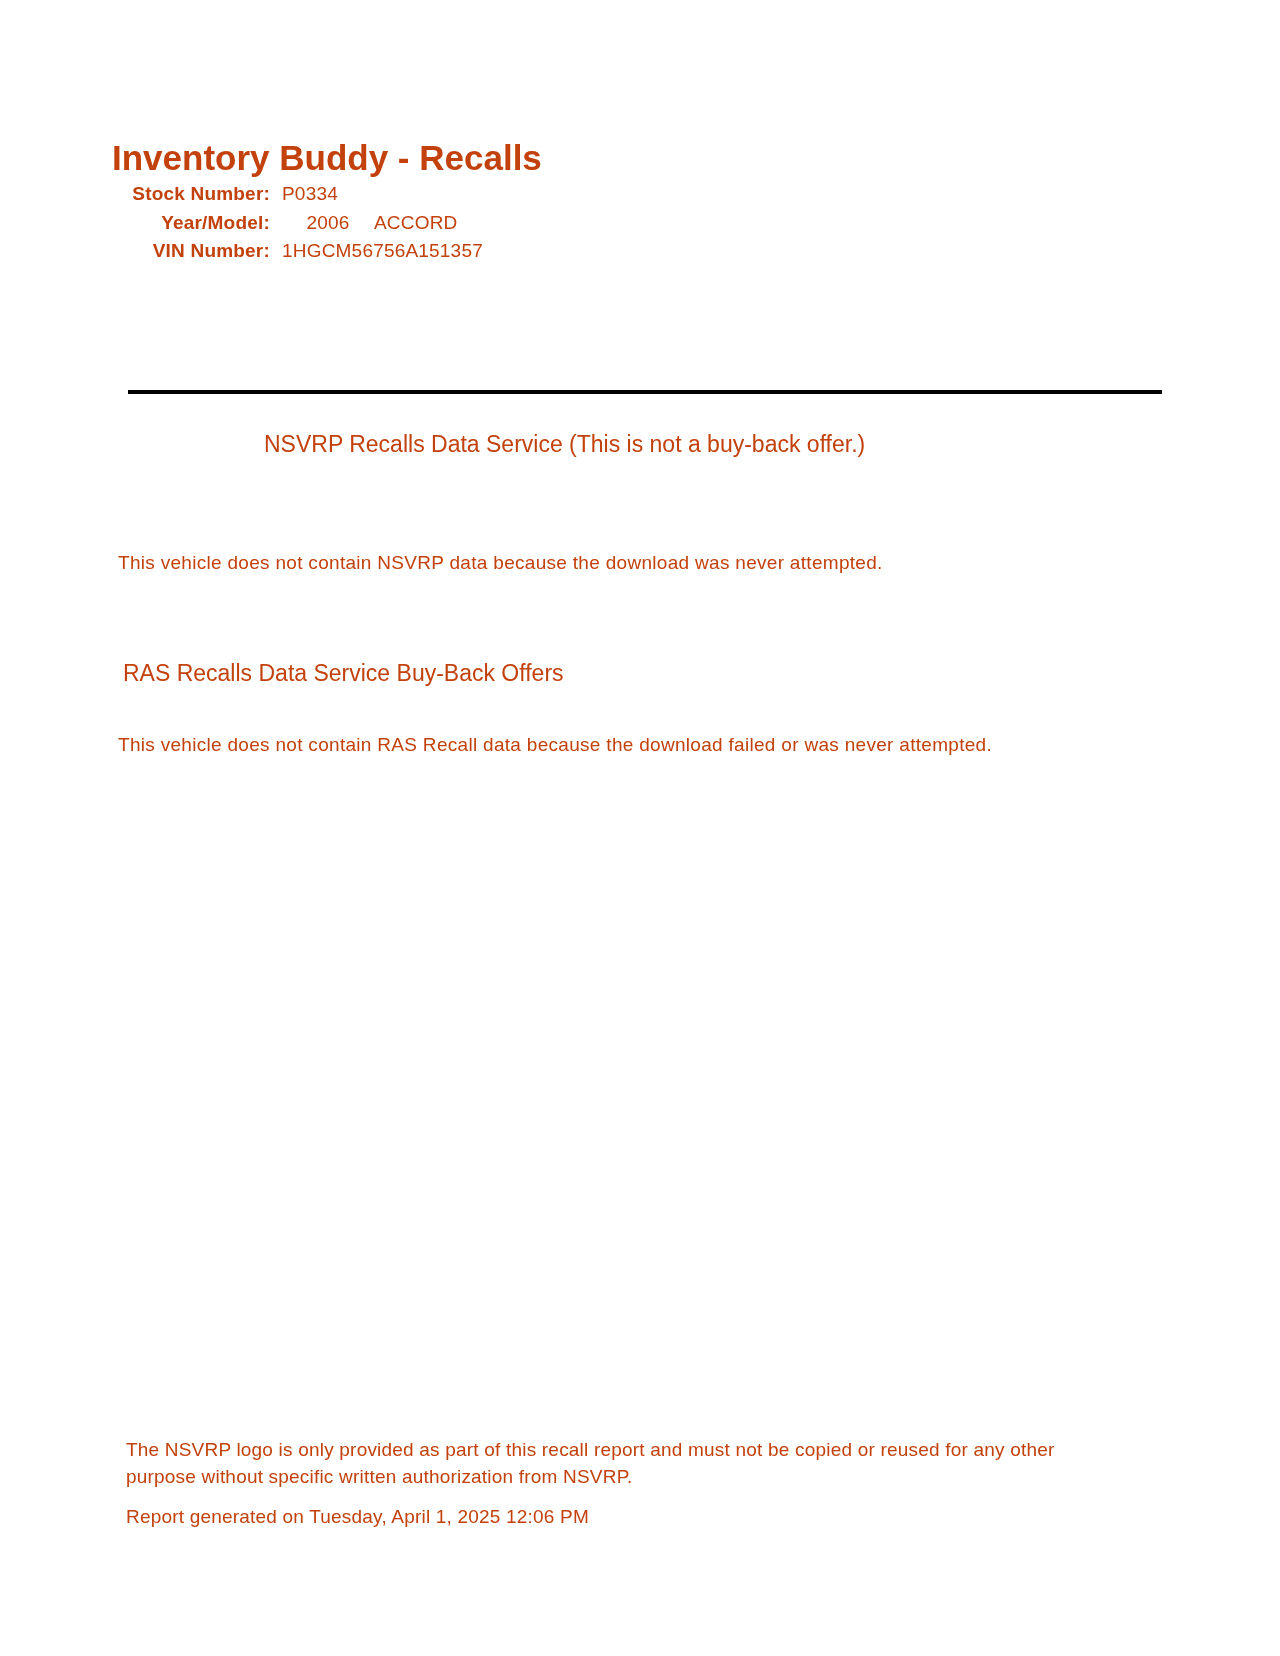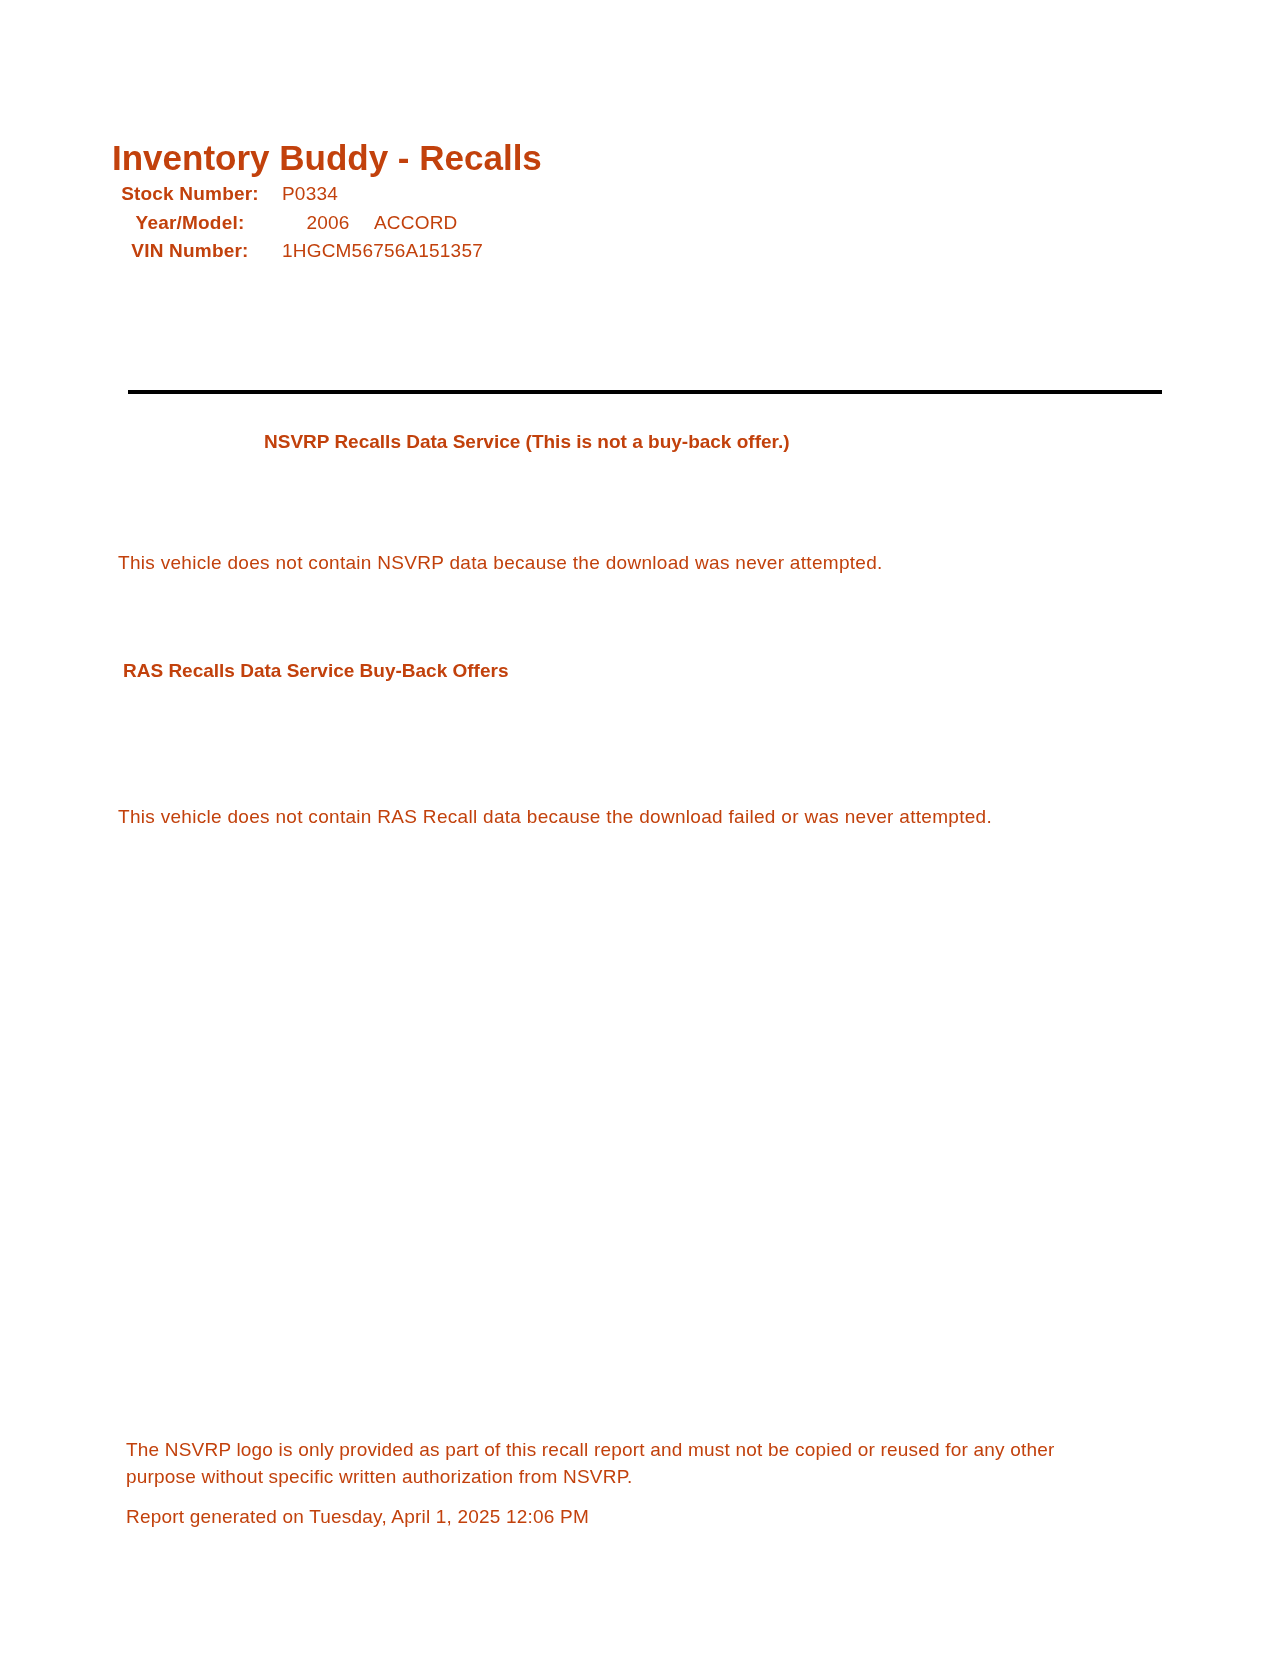--- a/index.html
+++ b/index.html
@@ -35,56 +35,56 @@
   }
   .info .row {
     display: flex;
     height: 28.5px;
     line-height: 28.5px;
     white-space: nowrap;
   }
   .info .label {
     width: 160px;
     margin-right: 12px;
-    text-align: center;
+    text-align: right;
     font-weight: bold;
   }
   .info .value.year {
     width: 92px;
     text-align: center;
   }
   .divider {
     position: absolute;
     left: 128px;
     top: 390px;
     width: 1034px;
     height: 4px;
     background: #000000;
     border: none;
     margin: 0;
     padding: 0;
   }
   .h {
     position: absolute;
-    font-size: 19px;
-    font-weight: bold;
+    font-size: 23px;
+    font-weight: normal;
     line-height: 1.2;
     white-space: nowrap;
   }
   .nsvrp-h { left: 264px; top: 431px; }
   .ras-h   { left: 123px; top: 660px; }
   .body-text {
     position: absolute;
     font-size: 19px;
     letter-spacing: 0.3px;
     line-height: 1.2;
     white-space: nowrap;
   }
   .nsvrp-b { left: 118px; top: 552px; }
-  .ras-b   { left: 118px; top: 806px; text-align: right; }
+  .ras-b   { left: 118px; top: 734px; text-align: right; }
   .foot {
     position: absolute;
     font-size: 19px;
     letter-spacing: 0.2px;
   }
   .disclaimer {
     left: 126px;
     top: 1436px;
     line-height: 27px;
     white-space: nowrap;

